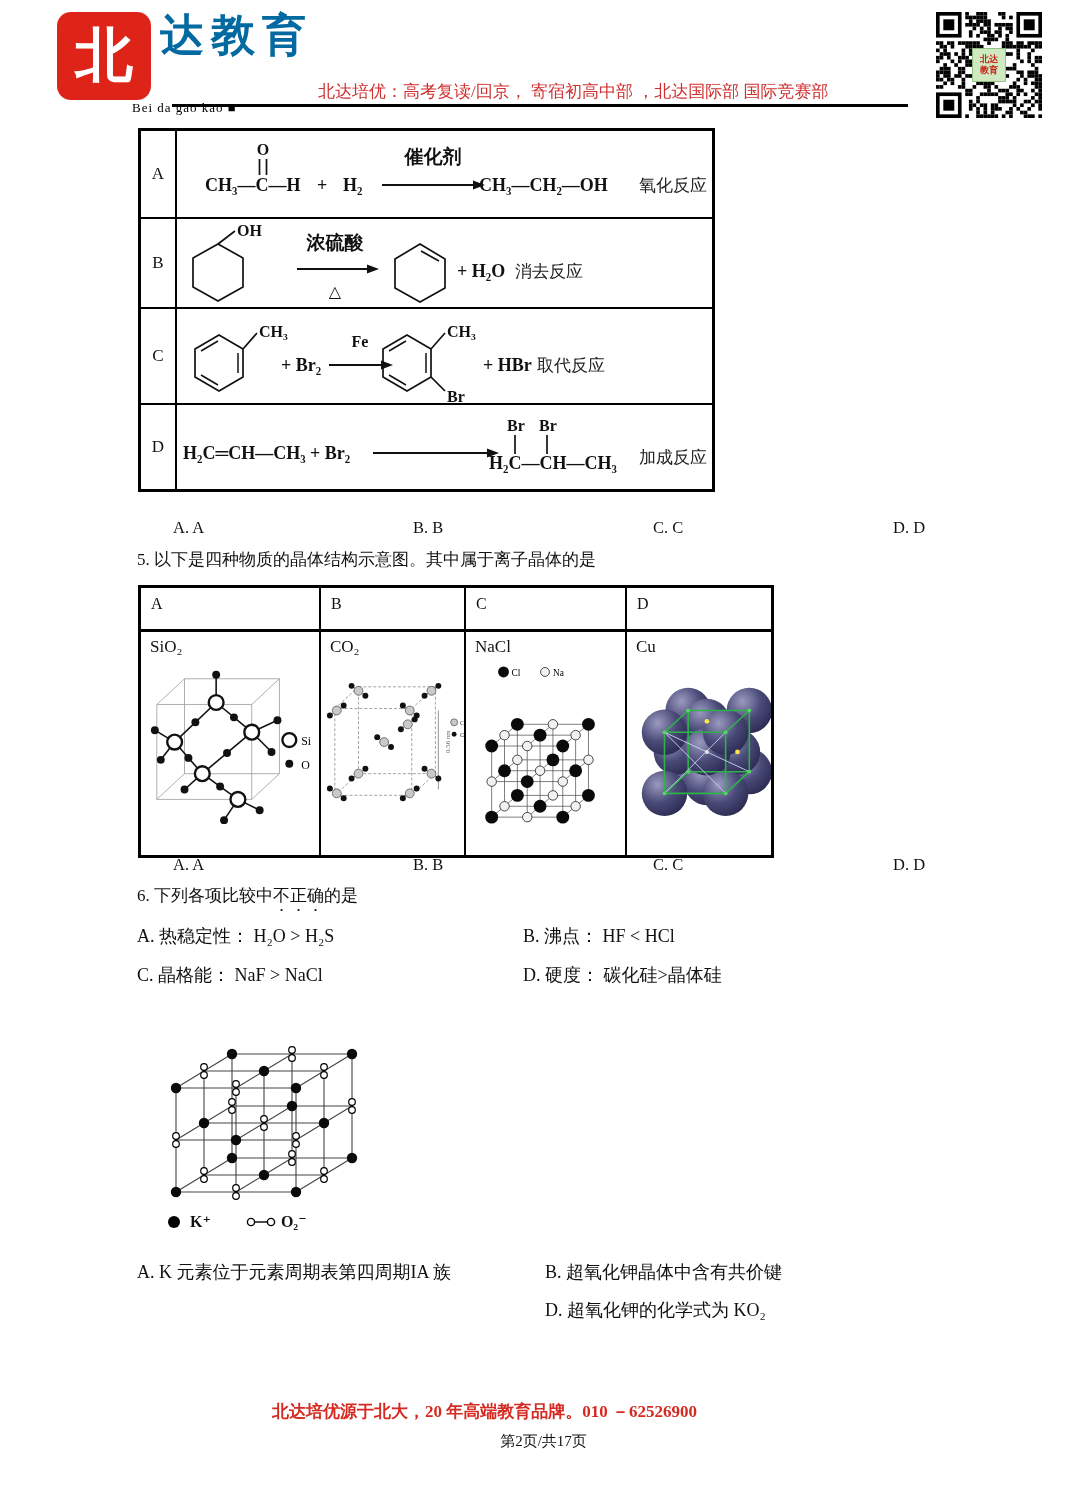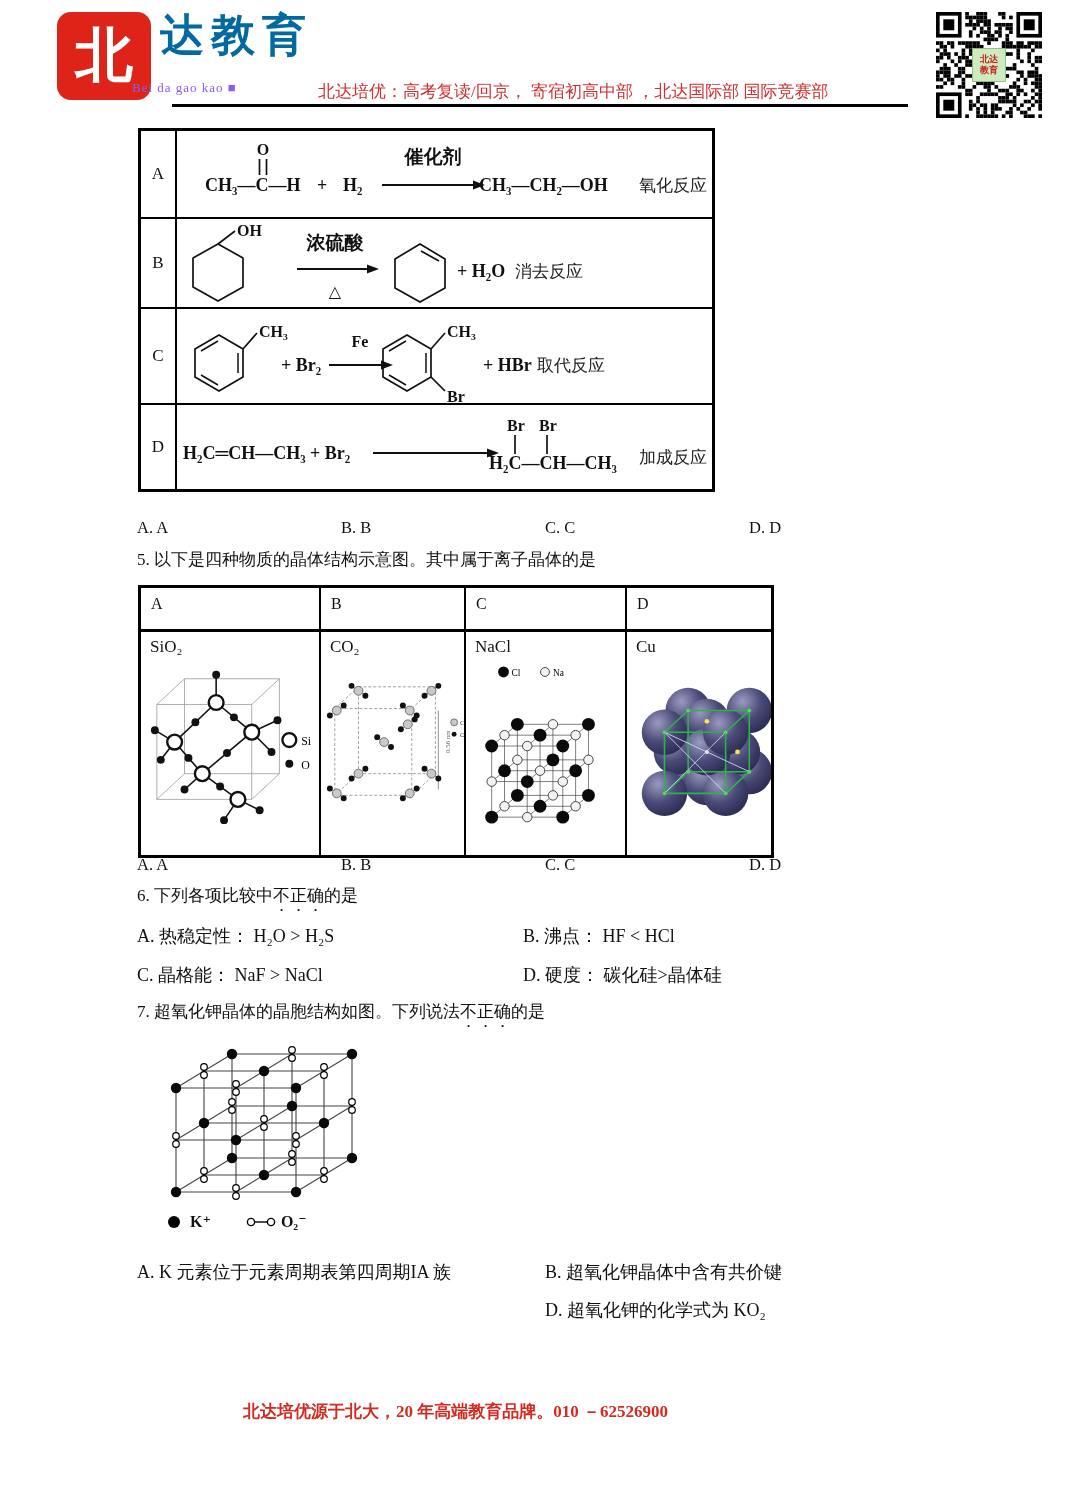--- a/index.html
+++ b/index.html
@@ -4,60 +4,60 @@
 <style>
 *{margin:0;padding:0;box-sizing:border-box;}
 body{background:#fff;}
 .page{position:relative;width:1087px;height:1512px;background:#fff;
   font-family:"Liberation Serif","DejaVu Serif",serif;color:#111;overflow:hidden;}
 .abs{position:absolute;}
 
 .seal{left:57px;top:12px;width:94px;height:88px;background:#de2318;border-radius:14px;
   color:#fff;font-size:58px;font-weight:bold;display:flex;align-items:center;justify-content:center;}
 .brand{left:160px;top:6px;font-size:44px;font-weight:bold;color:#0369a1;letter-spacing:7px;}
-.brand-sub{left:132px;top:80px;font-size:13px;color:#8b5cf6;letter-spacing:1px;}
+.brand-sub{left:132px;top:100px;font-size:13px;color:#000000;letter-spacing:1px;}
 .tagline{left:318px;top:80px;font-size:17px;color:#cf2f2f;text-align:center;}
 .hrule{left:172px;top:104px;width:736px;height:3px;background:#000;}
 .qr{left:936px;top:12px;}
 
 .rxn{left:138px;top:128px;width:577px;border:3px solid #000;background:#fff;}
 .rxn-row{display:flex;border-top:2px solid #000;}
 .rxn-row:first-child{border-top:none;}
 .rxn-label{width:38px;border-right:2px solid #000;display:flex;align-items:center;
   justify-content:center;font-size:17px;}
 .rxn-body{flex:1;position:relative;}
 svg{display:block;}
 svg text{font-family:"Liberation Serif","DejaVu Serif",serif;}
 .fml{font-weight:bold;font-size:18px;fill:#111;}
 .fm2{font-weight:bold;font-size:16px;fill:#111;}
 .cond{font-weight:bold;font-size:19px;fill:#111;}
 .cnd2{font-weight:bold;font-size:16px;fill:#111;}
 .tagt{font-size:17px;fill:#222;}
 .bond{stroke:#111;stroke-width:1.7;fill:none;}
 
 .opts4{left:137px;display:flex;font-size:16.5px;}
-.opts4 span{width:204px;}
+.opts4 span{width:204px;margin-left:36px;}
 .qtext{left:137px;font-size:17px;}
 .optline{font-size:18px;}
 .emph{text-emphasis:filled dot;-webkit-text-emphasis:filled dot;
   text-emphasis-position:under right;-webkit-text-emphasis-position:under;}
 
 .xtal{left:138px;top:585px;border:3px solid #000;display:grid;
   grid-template-columns:178px 145px 161px 146px;background:#fff;}
 .xh{height:44px;font-size:16px;padding:7px 0 0 10px;border-bottom:3px solid #000;}
 .xc{height:223px;position:relative;}
 .bl{border-left:2px solid #000;}
 .xlabel{position:absolute;left:9px;top:5px;font-size:17px;}
 .xsvg{position:absolute;left:0;top:26px;}
 
 .kleg{left:168px;top:1212px;display:flex;align-items:center;font-size:16px;font-weight:bold;}
 .kdot{width:12px;height:12px;background:#000;border-radius:50%;display:inline-block;margin-right:10px;}
 .kgap{width:34px;}
 
-.red{color:#d42a22;font-weight:bold;font-size:17px;}
+.red{color:#d42a22;font-weight:bold;font-size:17px;margin-left:29px;}
 .pageno{left:0;width:1087px;text-align:center;font-size:15px;}
 </style>
 </head>
 <body>
 
 <div class="page">
 
   <div class="abs seal">北</div>
   <div class="abs brand">达教育</div>
   <div class="abs brand-sub">Bei da gao kao ■</div>
@@ -704,23 +704,20 @@
   </div>
 
   <div class="abs qtext" style="top:884px">
     <span>6. 下列各项比较中</span><span class="emph">不正确</span><span>的是</span>
   </div>
   <div class="abs optline" style="left:137px;top:924px">A. 热稳定性：  H₂O &gt; H₂S</div>
   <div class="abs optline" style="left:523px;top:924px">B. 沸点：  HF &lt; HCl</div>
   <div class="abs optline" style="left:137px;top:963px">C. 晶格能：  NaF &gt; NaCl</div>
   <div class="abs optline" style="left:523px;top:963px">D. 硬度： 碳化硅&gt;晶体硅</div>
 
-  <div class="abs qtext" style="top:1000px">
-    <span>7. 超氧化钾晶体的晶胞结构如图。下列说法</span><span class="emph">不正确</span><span>的是</span>
-  </div>
 
   <svg class="abs" id="ko2" style="left:150px;top:1040px" width="250" height="166" viewBox="0 0 250 166">
       <line x1="26" y1="152" x2="146" y2="152" stroke="#444" stroke-width="1.1"></line>
       <line x1="26" y1="152" x2="26" y2="48" stroke="#444" stroke-width="1.1"></line>
       <line x1="26" y1="152" x2="82" y2="118" stroke="#444" stroke-width="1.1"></line>
       <line x1="54" y1="135" x2="174" y2="135" stroke="#444" stroke-width="1.1"></line>
       <line x1="54" y1="135" x2="54" y2="31" stroke="#444" stroke-width="1.1"></line>
       <line x1="26" y1="100" x2="82" y2="66" stroke="#444" stroke-width="1.1"></line>
       <line x1="82" y1="118" x2="202" y2="118" stroke="#444" stroke-width="1.1"></line>
       <line x1="82" y1="118" x2="82" y2="14" stroke="#444" stroke-width="1.1"></line>
@@ -794,13 +791,14 @@
       <circle cx="26" cy="7" r="3.6" fill="#fff" stroke="#000" stroke-width="1.4"></circle>
     </svg>
     <span>O₂⁻</span>
   </div>
 
   <div class="abs optline" style="left:137px;top:1260px">A. K 元素位于元素周期表第四周期IA 族</div>
   <div class="abs optline" style="left:545px;top:1260px">B. 超氧化钾晶体中含有共价键</div>
   <div class="abs optline" style="left:545px;top:1298px">D. 超氧化钾的化学式为 KO₂</div>
 
   <div class="abs red" style="left:243px;top:1400px">北达培优源于北大，20 年高端教育品牌。010 －62526900</div>
+  <div class="abs pageno" style="top:1432px">第2页/共17页</div>
 </div>
 
 </body></html>

